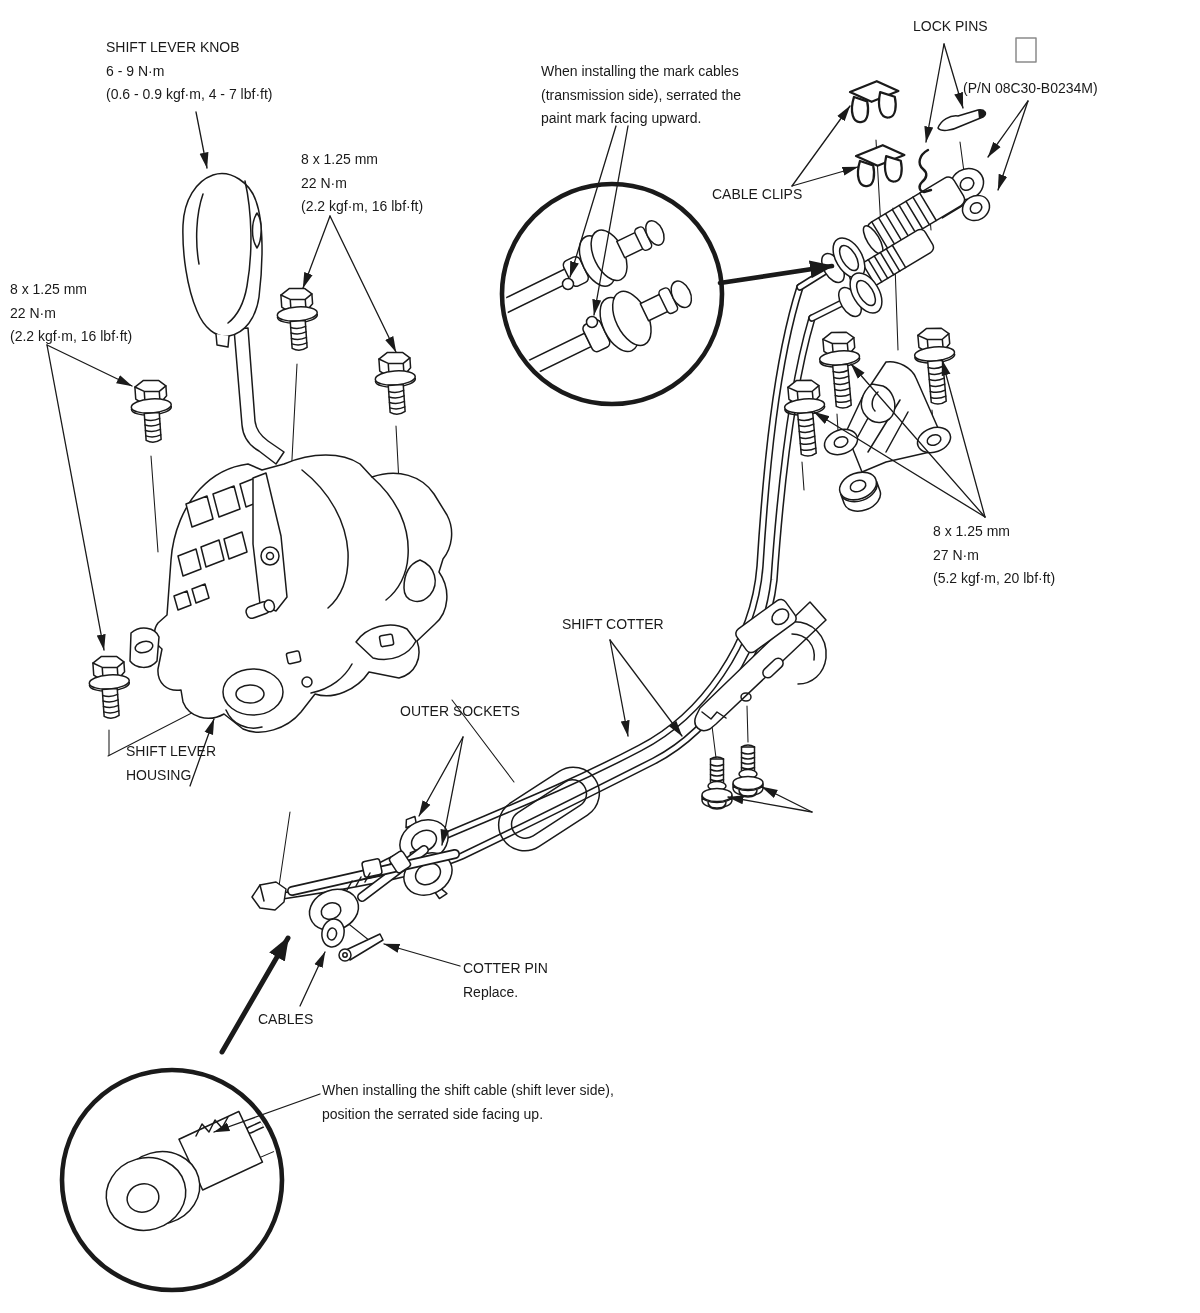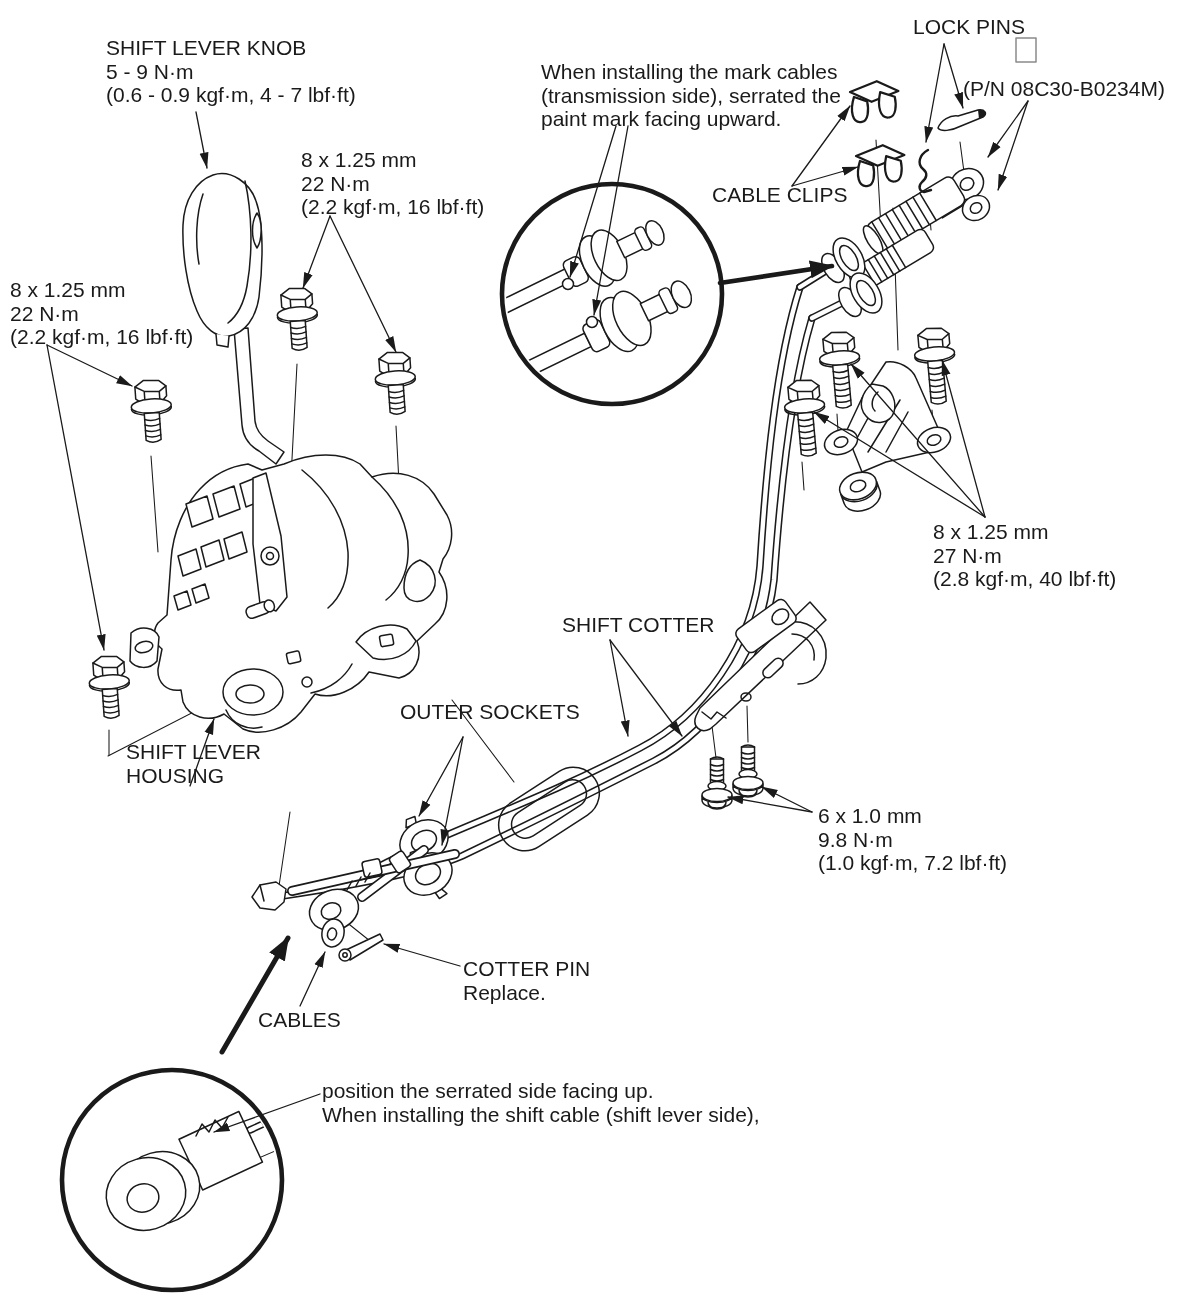--- a/index.html
+++ b/index.html
@@ -11,21 +11,21 @@
   #art .wf{fill:#ffffff;}
   #art .th{stroke-width:1.05;}
   #art .ld{stroke-width:1.3;}
   #art .bd{stroke-width:4.6;}
   #art .cout{stroke-width:7.5;}
   #art .cin{stroke:#ffffff;stroke-width:4.4;}
   #art .rout{stroke-width:10;}
   #art .rin{stroke:#ffffff;stroke-width:6.6;}
   #art path.mk{fill:#1a1a1a;stroke:none;}
   #art .gray{stroke:#8a8a8a;}
-  .lbl{position:absolute;font-size:21px;line-height:23.5px;white-space:nowrap;}
+  .lbl{position:absolute;font-size:14px;line-height:23.5px;white-space:nowrap;}
 </style>
 </head>
 <body>
 
 <div id="stage">
 
 <svg id="art" width="1200" height="1313" viewBox="0 0 1200 1313">
   <defs>
     <marker id="ah" markerUnits="userSpaceOnUse" markerWidth="18" markerHeight="12" refX="15.5" refY="5.5" orient="auto">
       <path class="mk" d="M0,1 L16,5.5 L0,10 Z"></path>
@@ -341,21 +341,21 @@
     <path class="ld" d="M460,966 L384,944" marker-end="url(#ah)"></path>
     <path class="ld" d="M300,1006 L325,952" marker-end="url(#ah)"></path>
     <path class="ld" d="M320,1094 L214,1132" marker-end="url(#ah)"></path>
     <path class="bd" d="M720,283 L832,266" marker-end="url(#ahb)"></path>
     <path d="M222,1052 L288,938" style="stroke-width:5" marker-end="url(#ahb)"></path>
   </g>
 </svg>
 
 <div class="lbl" style="left:106px;top:36px">
   <div>SHIFT LEVER KNOB</div>
-  <div>5 - 9 N·m</div>
+  <div>6 - 9 N·m</div>
   <div>(0.6 - 0.9 kgf·m, 4 - 7 lbf·ft)</div>
 </div>
 
 <div class="lbl" style="left:301px;top:148px">
   <div>8 x 1.25 mm</div>
   <div>22 N·m</div>
   <div>(2.2 kgf·m, 16 lbf·ft)</div>
 </div>
 
 <div class="lbl" style="left:10px;top:278px">
@@ -378,49 +378,44 @@
   <div>(P/N 08C30-B0234M)</div>
 </div>
 
 <div class="lbl" style="left:712px;top:183px">
   <div>CABLE CLIPS</div>
 </div>
 
 <div class="lbl" style="left:933px;top:520px">
   <div>8 x 1.25 mm</div>
   <div>27 N·m</div>
-  <div>(2.8 kgf·m, 40 lbf·ft)</div>
+  <div>(5.2 kgf·m, 20 lbf·ft)</div>
 </div>
 
 <div class="lbl" style="left:562px;top:613px">
   <div>SHIFT COTTER</div>
 </div>
 
 <div class="lbl" style="left:400px;top:700px">
   <div>OUTER SOCKETS</div>
 </div>
 
-<div class="lbl" style="left:818px;top:804px">
-  <div>6 x 1.0 mm</div>
-  <div>9.8 N·m</div>
-  <div>(1.0 kgf·m, 7.2 lbf·ft)</div>
-</div>
 
 <div class="lbl" style="left:126px;top:740px">
   <div>SHIFT LEVER</div>
   <div>HOUSING</div>
 </div>
 
 <div class="lbl" style="left:463px;top:957px">
   <div>COTTER PIN</div>
   <div>Replace.</div>
 </div>
 
 <div class="lbl" style="left:258px;top:1008px">
   <div>CABLES</div>
 </div>
 
 <div class="lbl" style="left:322px;top:1079px">
+  <div>When installing the shift cable (shift lever side),</div>
   <div>position the serrated side facing up.</div>
-  <div>When installing the shift cable (shift lever side),</div>
 </div>
 
 </div>
 
 </body></html>

